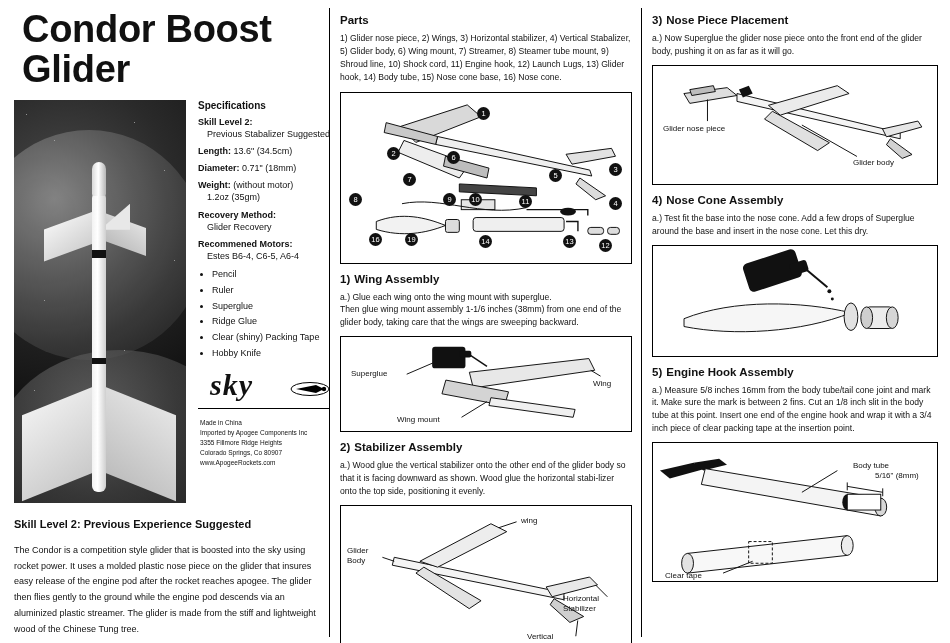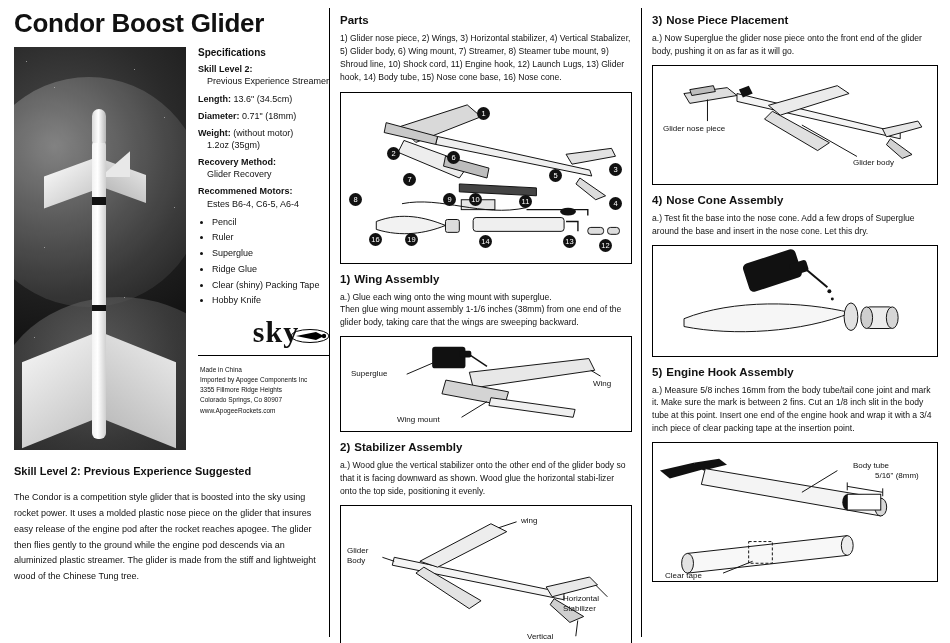--- a/index.html
+++ b/index.html
@@ -20,22 +20,22 @@
   .col-mid    { left:330px; width:312px; padding:10px 10px 0 10px; }
   .col-right  { left:642px; width:308px; padding:10px 12px 0 10px; }
 
   .vrule { position:absolute; top:8px; bottom:6px; width:1px; background:#000; }
   .vrule.v1 { left:329px; }
   .vrule.v2 { left:641px; }
 
   
   .kit-num { font-size:9px; color:#222; margin:0 0 2px 2px; }
   .title {
-    font-size:26px; font-weight:bold; letter-spacing:-0.3px;
-    margin:0 0 10px 0; line-height:1.05;
+    font-size:38px; font-weight:bold; letter-spacing:-0.3px;
+    margin:0 0 10px 8px; line-height:1.05;
   }
   .left-body { position:relative; }
   .photo {
     position:absolute; left:0; top:0; width:172px; height:403px;
     background:
       radial-gradient(circle at 30% 22%, #4a4a4a 0%, #2a2a2a 32%, #141414 62%, #050505 100%);
     overflow:hidden;
   }
   .photo .stars { position:absolute; inset:0; }
   .photo .stars i {
@@ -101,22 +101,22 @@
   .spec-line b { font-weight:bold; }
   .spec-ind { padding-left:9px; display:block; }
   .tools-h { font-size:9.5px; font-weight:bold; margin:12px 0 4px 0; line-height:1.3; }
   .tools { margin:0; padding-left:14px; font-size:9px; line-height:1.75; }
   .tools li { margin:0; }
 
   
   .logo-wrap { position:absolute; left:178px; top:268px; width:150px; }
   .logo-sky {
     font-family:"Liberation Serif", serif;
-    font-size:30px; font-weight:bold;
-    letter-spacing:1px; margin-left:18px;text-align:center;
+    font-size:30px; font-style:italic; font-weight:bold;
+    letter-spacing:1px; margin-left:18px;
   }
   .logo-rocket { position:absolute; left:98px; top:12px; width:44px; height:18px; }
   .logo-underline { position:absolute; left:6px; top:40px; width:132px; height:1px; background:#000; }
   .addr { position:absolute; left:186px; top:318px; width:140px; font-size:6.5px; line-height:1.55; color:#111; }
 
   .skill-head { position:absolute; left:0; top:418px; width:310px; font-size:11px; font-weight:bold; }
   .desc { position:absolute; left:0; top:443px; width:308px; font-size:9px; line-height:1.75; }
 
   
   .sec-h { font-size:11.5px; font-weight:bold; margin:4px 0 6px 0; }
@@ -180,21 +180,21 @@
           <div class="gp-band" style="top:150px"></div>
           <div class="gp-band" style="top:258px;height:6px"></div>
         </div>
       </div>
 
       <div class="specs">
         <h3>Specifications</h3>
 
         <div class="spec-line">
           <b>Skill Level 2:</b>
-          <span class="spec-ind">Previous Experience Streamer</span>
+          <span class="spec-ind">Previous Stabalizer Suggested</span>
         </div>
 
         <div class="spec-line">
           <b>Length:</b>
           <span>13.6" (34.5cm)</span>
         </div>
 
         <div class="spec-line">
           <b>Diameter:</b>
           <span>0.71" (18mm)</span>

